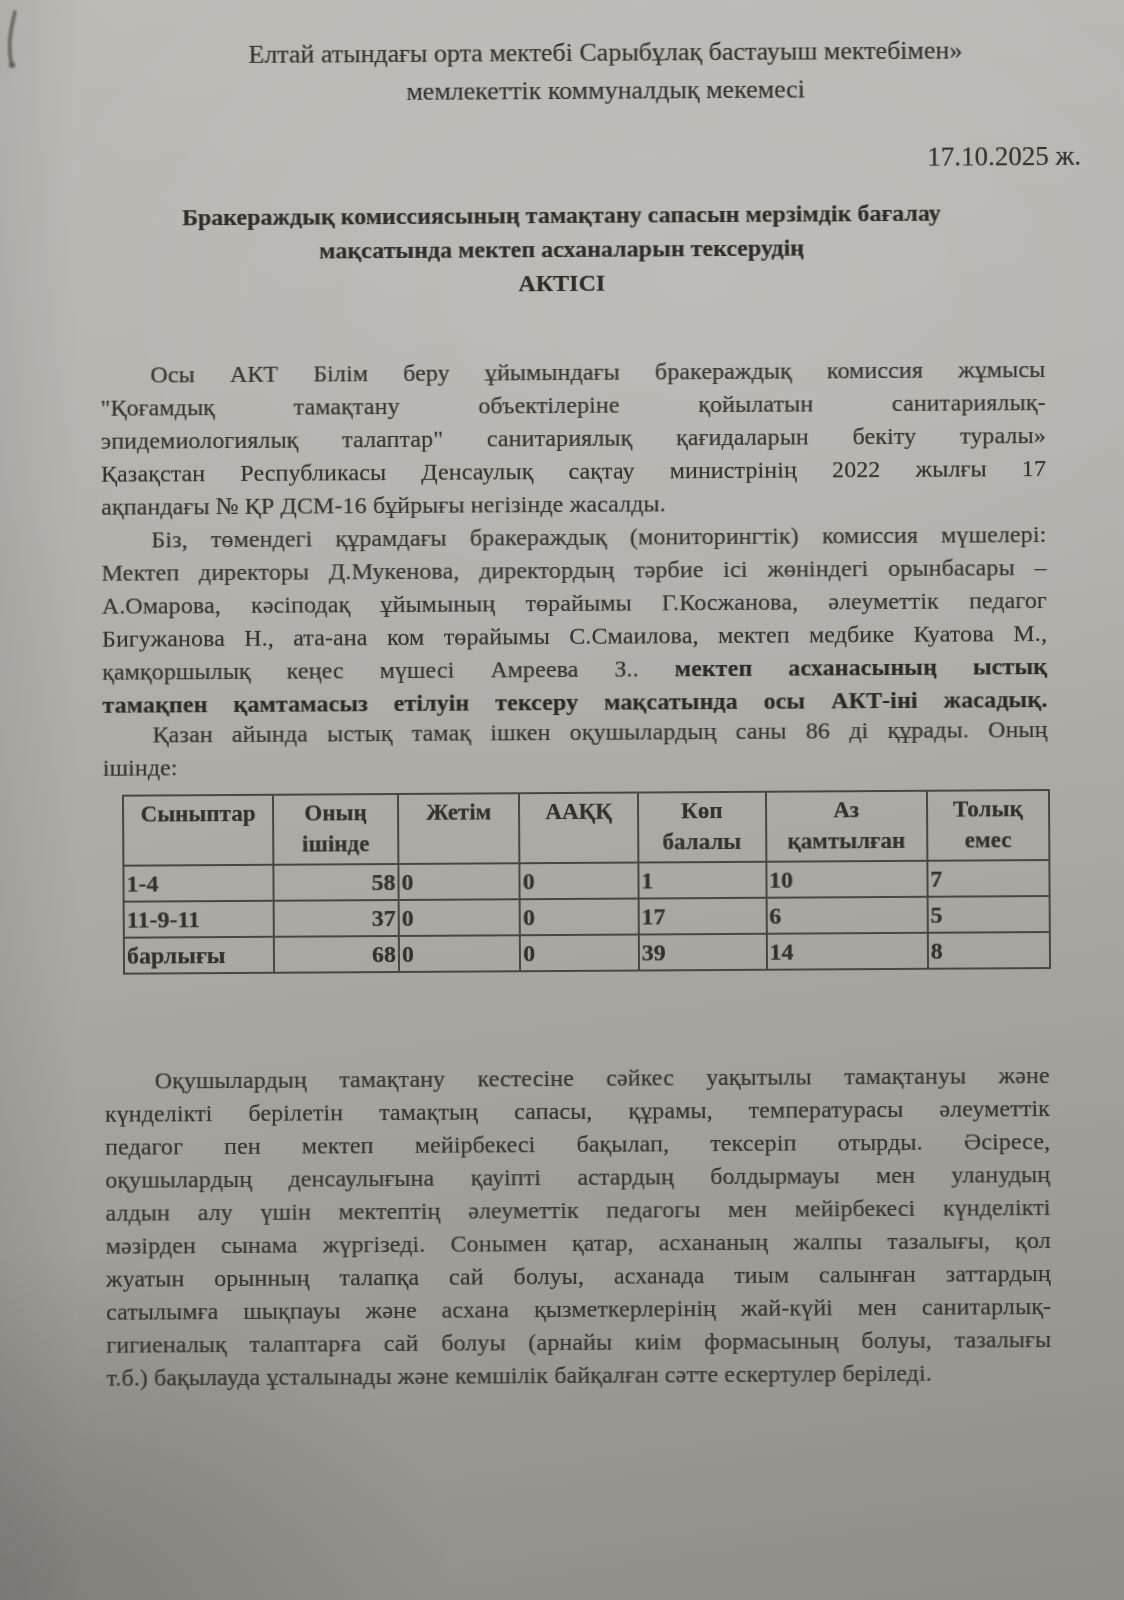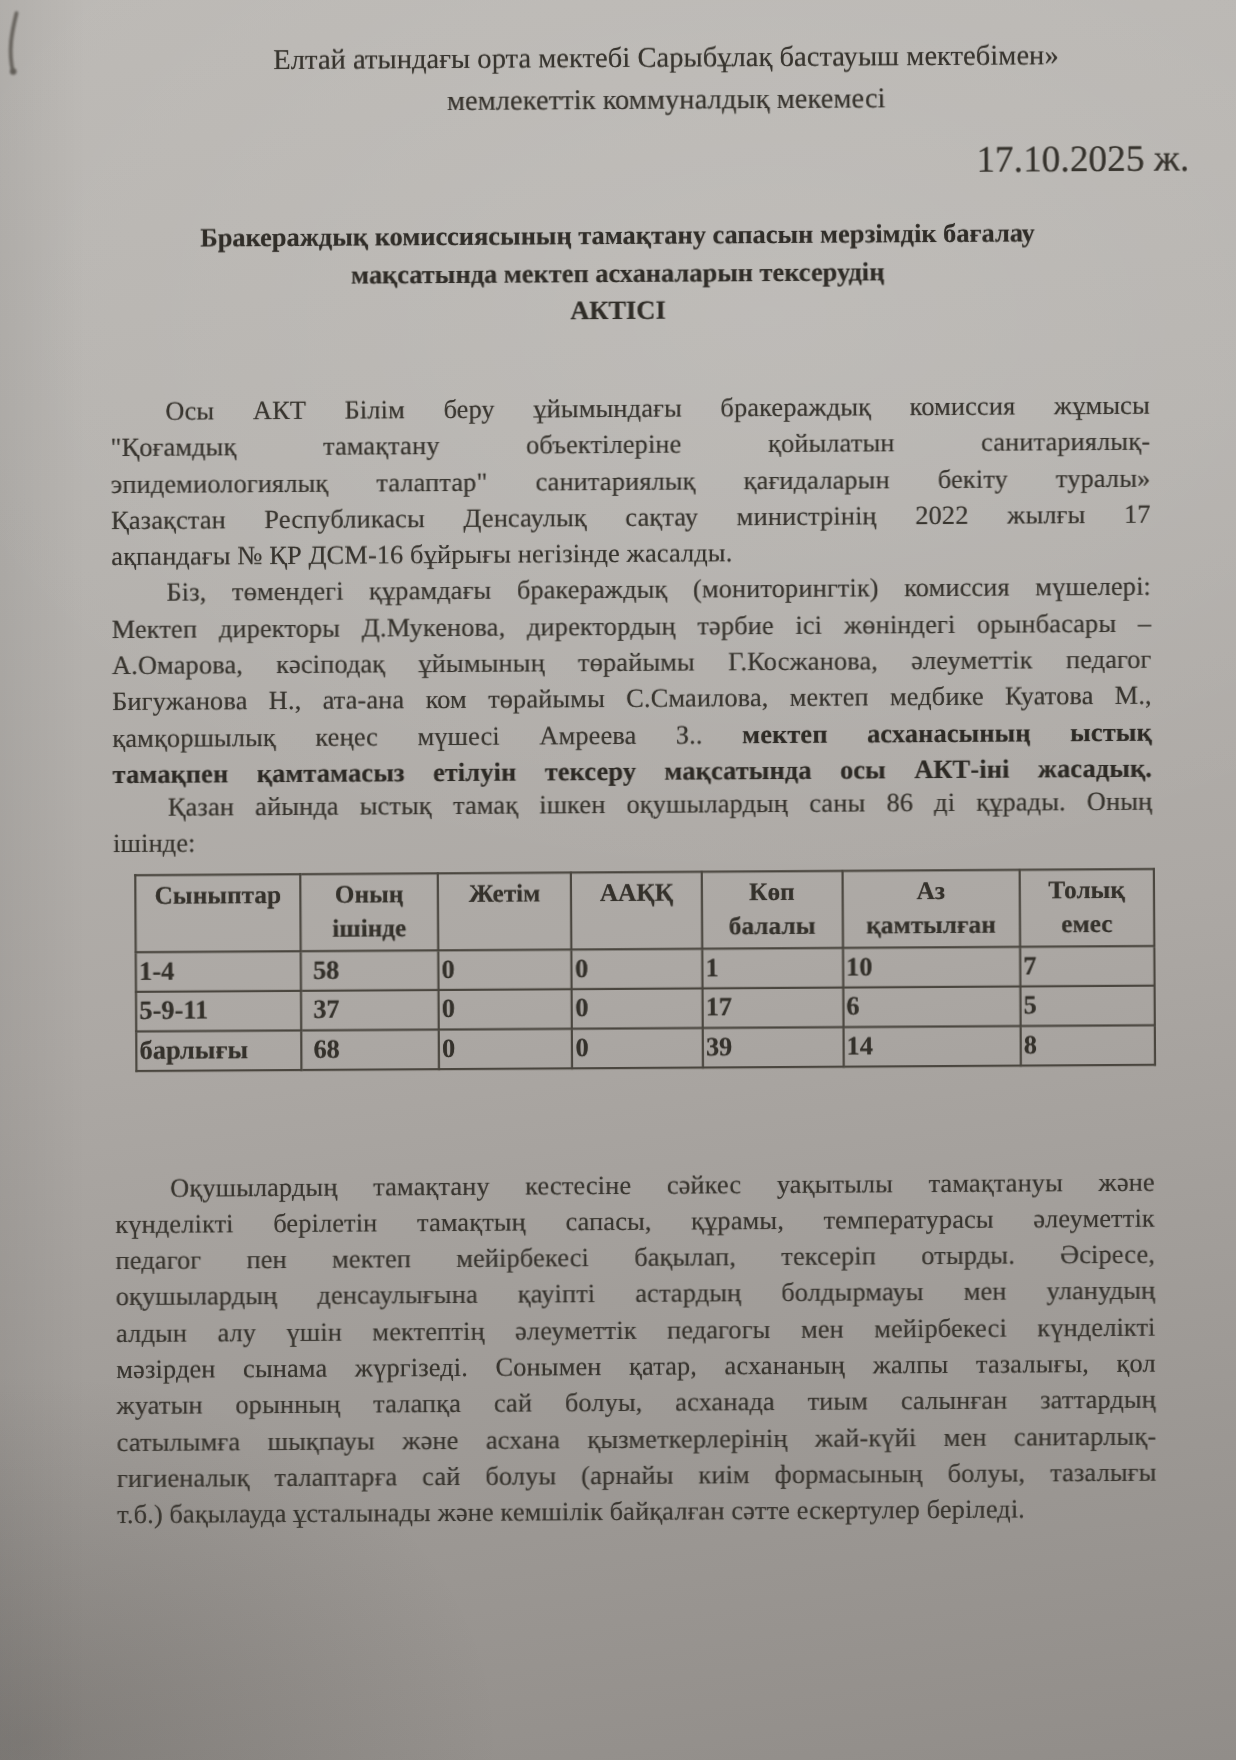--- a/index.html
+++ b/index.html
@@ -22,21 +22,21 @@
   .content{
     position:absolute;inset:0;
     transform:rotate(-0.35deg);
     transform-origin:560px 800px;
     filter:blur(0.45px);
     color:#37342e;
     text-shadow:0 0 0.7px rgba(52,48,42,0.55);
   }
   .block{position:absolute;left:103px;width:945px;}
   .org{top:34px;left:160px;width:900px;text-align:center;font-size:26px;line-height:38px;}
-  .date{top:129px;left:auto;right:39px;width:auto;font-size:34px;}
+  .date{top:144px;left:auto;right:39px;width:auto;font-size:27px;}
   .title{top:198px;left:90px;width:950px;text-align:center;font-weight:bold;font-size:24px;line-height:34px;color:#302d28;}
   .para{font-size:24px;line-height:33px;letter-spacing:0.1px;}
   #p1{top:356px;}
   #p2{top:521px;}
   #p3{top:716px;}
   #p4{top:1062px;}
   .jline{text-align:justify;text-align-last:justify;}
   .jline.end{text-align-last:left;}
   .indent{text-indent:50px;}
   .b{font-weight:bold;color:#2d2a25;}
@@ -48,21 +48,21 @@
   th,td{border:2px solid #4a463f;}
   th{
     vertical-align:top;font-weight:bold;
     font-size:23px;line-height:31px;white-space:pre-line;
     height:66px;padding:2px 2px 0 2px;color:#34312b;
   }
   td{
     height:34px;text-align:left;font-weight:bold;
     font-size:24px;padding:0 2px;color:#34312b;
   }
-  td.numleft{text-align:left;padding-left:10px;}
+  td.numleft{text-align:right;padding-left:10px;}
   .penmark{position:absolute;top:6px;left:2px;filter:blur(1px);opacity:0.8;}
 </style>
 </head>
 <body>
 
 <div class="paper">
 
   <svg class="penmark" width="34" height="78" viewBox="0 0 34 78">
     <path d="M 13,6 C 9,22 5,40 10,60" stroke="#56524c" stroke-width="3.5" fill="none" stroke-linecap="round"></path>
     <circle cx="10" cy="59" r="3" fill="#4e4a44"></circle>
@@ -135,21 +135,21 @@
           <tr>
             <td>1-4</td>
             <td class="numleft">58</td>
             <td>0</td>
             <td>0</td>
             <td>1</td>
             <td>10</td>
             <td>7</td>
           </tr>
           <tr>
-            <td>5-9-11</td>
+            <td>11-9-11</td>
             <td class="numleft">37</td>
             <td>0</td>
             <td>0</td>
             <td>17</td>
             <td>6</td>
             <td>5</td>
           </tr>
           <tr>
             <td>барлығы</td>
             <td class="numleft">68</td>

